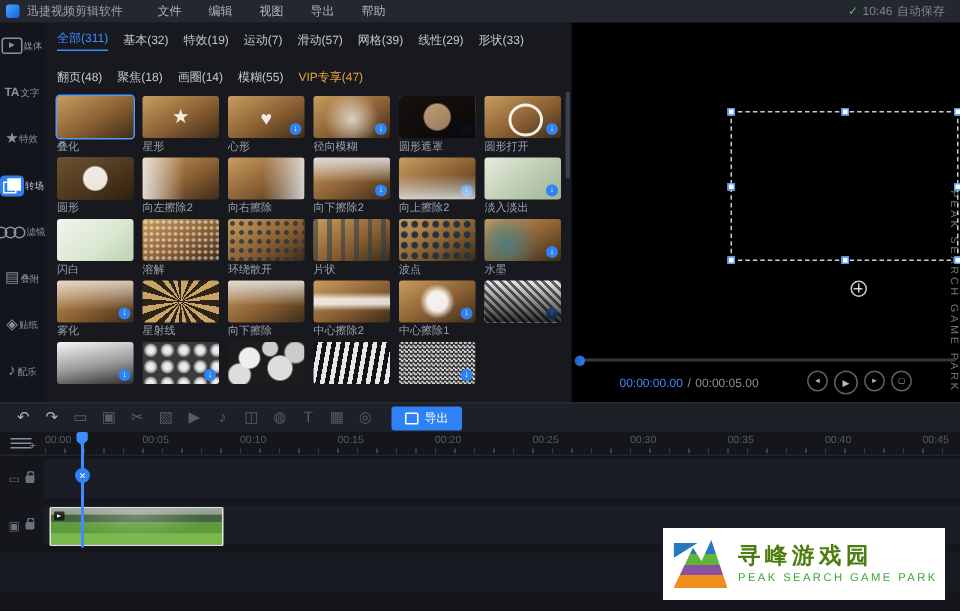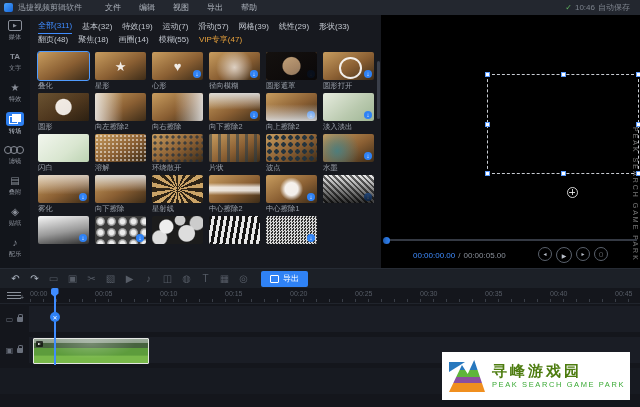--- a/index.html
+++ b/index.html
@@ -11,38 +11,38 @@
            display:flex;align-items:center;font-size:8px;color:#aeb4bd;z-index:30;}
   .appicon{width:9px;height:9px;margin:0 5px 0 4px;border-radius:2px;
            background:linear-gradient(135deg,#4aa3ff,#1565d8);}
   .apptitle{color:#9aa0aa;margin-right:14px;}
   .menus{display:flex;}
   .menus span{padding:0 9px;cursor:default;}
   .autosave{margin-left:auto;margin-right:10px;color:#7d838d;display:flex;gap:3px;align-items:center;}
   .autosave .chk{color:#5fb55f;}
   
   .sidebar{position:absolute;top:15px;left:0;width:30px;height:254px;background:#12151b;z-index:20;}
-  .side-item{height:31px;display:flex;flex-direction:column;align-items:center;justify-content:center;color:#8a8f99;}
+  .side-item{height:31px;display:flex;align-items:center;justify-content:center;color:#8a8f99;}
   .side-item .sic{font-size:10px;line-height:11px;height:13px;display:flex;align-items:center;justify-content:center;}
   .side-item .slb{font-size:7px;transform:scale(.9);white-space:nowrap;}
   .side-item.active .sic{background:#2d7ff0;color:#fff;border-radius:3px;width:18px;height:14px;}
   .side-item.active .slb{color:#bfc6d0;}
   .ic-media{display:inline-flex;width:12px;height:9px;border:1px solid currentColor;border-radius:2px;
             align-items:center;justify-content:center;font-size:5px;}
   .ic-text{font-size:8px;font-weight:bold;letter-spacing:0;}
   .ic-trans{position:relative;width:12px;height:10px;display:inline-block;}
   .ic-trans i{position:absolute;width:7px;height:6px;border:1px solid #fff;}
   .ic-trans i:first-child{left:0;bottom:0;}
   .ic-trans i:last-child{right:0;top:0;background:#fff;}
   .ic-filter{display:inline-flex;}
   .ic-filter i{width:6px;height:6px;border:1px solid currentColor;border-radius:50%;margin-left:-2px;}
   
   .panel{position:absolute;left:30px;top:15px;width:351px;height:253px;background:#17191f;
          box-shadow:2px 3px 8px rgba(0,0,0,.6);z-index:15;}
-  .tabs{display:flex;flex-wrap:wrap;align-items:center;padding:5px 0 2px 8px;font-size:8px;row-gap:0;}
+  .tabs{display:flex;flex-wrap:wrap;align-items:center;padding:5px 0 2px 8px;font-size:8px;row-gap:12px;}
   .tab{margin-right:10px;color:#c2c7cf;padding-bottom:2px;white-space:nowrap;}
   .tab.active{color:#3f8cff;border-bottom:1px solid #3f8cff;}
   .tab.vip{color:#e8a23c;}
   .pill{display:inline-flex;align-items:center;gap:4px;background:#2b303b;border-radius:9px;
         padding:2px 9px;color:#cfd4dc;font-size:8px;margin-left:2px;}
   .pill .pic{font-size:7px;color:#9aa0aa;}
   .grid{display:grid;grid-template-columns:repeat(6,51px);column-gap:6px;row-gap:2px;padding:3px 8px 0 8px;}
   .cell{display:flex;flex-direction:column;}
   .thumb{width:51px;height:28px;border-radius:2px;position:relative;overflow:hidden;
          background:linear-gradient(150deg,#c89d5f,#8a5f33 55%,#3d2c18);}
@@ -356,26 +356,26 @@
         </div>
         <div class="tlabel">水墨</div>
       </div>
       <div class="cell">
         <div class="thumb v-mist">
           <span class="badge">↓</span>
         </div>
         <div class="tlabel">雾化</div>
       </div>
       <div class="cell">
+        <div class="thumb v-burst"></div>
+        <div class="tlabel">星射线</div>
+      </div>
+      <div class="cell">
         <div class="thumb v-wipe-down2"></div>
         <div class="tlabel">向下擦除</div>
-      </div>
-      <div class="cell">
-        <div class="thumb v-burst"></div>
-        <div class="tlabel">星射线</div>
       </div>
       <div class="cell">
         <div class="thumb v-center2"></div>
         <div class="tlabel">中心擦除2</div>
       </div>
       <div class="cell">
         <div class="thumb v-center1">
           <span class="badge">↓</span>
         </div>
         <div class="tlabel">中心擦除1</div>

